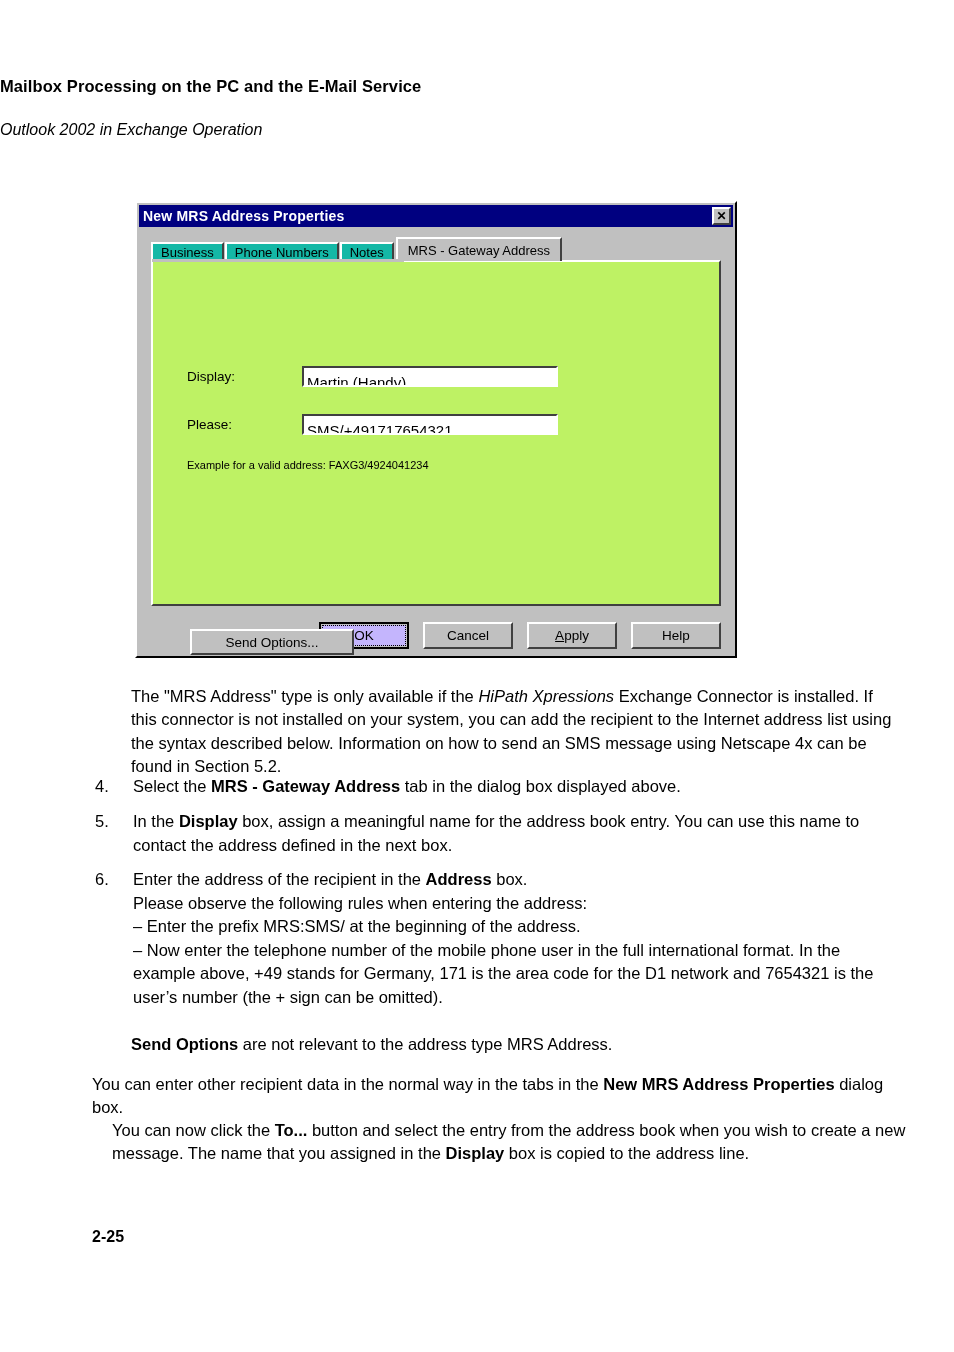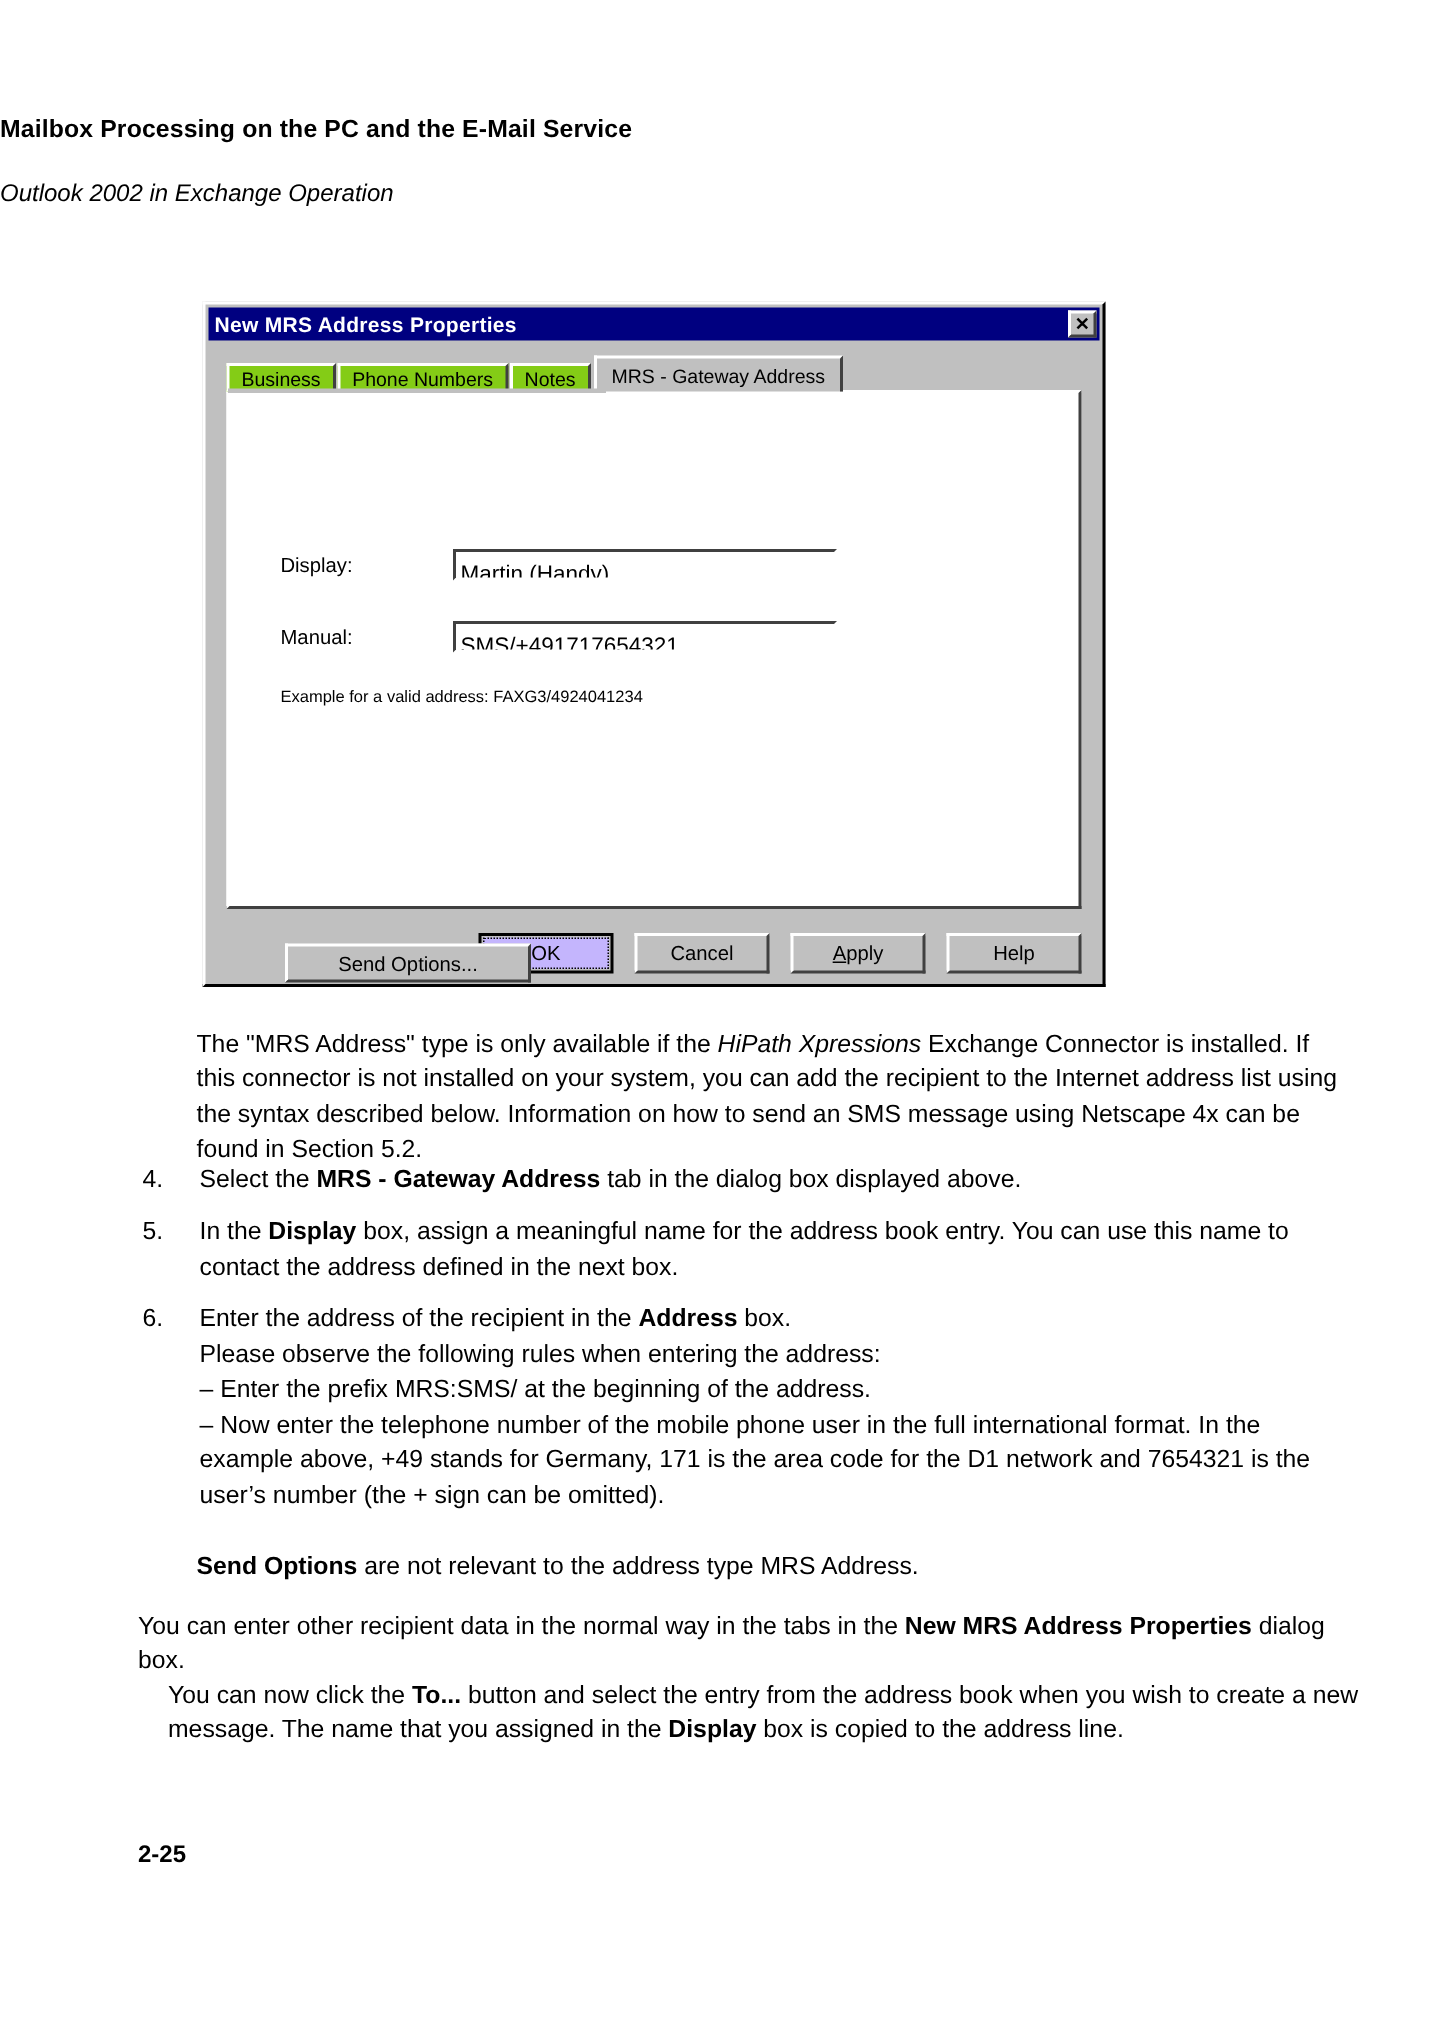--- a/index.html
+++ b/index.html
@@ -96,21 +96,21 @@
     left: 14px;
     top: 36px;
     height: 22px;
     display: flex;
     align-items: flex-end;
     z-index: 3;
   }
   .tab {
     height: 19px;
     padding: 0 8px;
-    background: #84cc16;
+    background: #14b8a6;
     border-top: 2px solid #ffffff;
     border-left: 2px solid #ffffff;
     border-right: 2px solid #404040;
     border-bottom: none;
     box-sizing: border-box;
     display: flex;
     align-items: center;
     font-size: 13px;
     white-space: nowrap;
     cursor: default;
@@ -123,21 +123,21 @@
     z-index: 4;
     padding: 0 10px;
     margin-left: 1px;
   }
   #tab-panel {
     position: absolute;
     left: 14px;
     top: 57px;
     width: 570px;
     height: 346px;
-    background: #ffffff;
+    background: #bef264;
     border-top: 2px solid #ffffff;
     border-left: 2px solid #ffffff;
     border-right: 2px solid #404040;
     border-bottom: 2px solid #404040;
     box-sizing: border-box;
     z-index: 1;
   }
   #tab-panel-mask {
     position: absolute;
     left: 15px;
@@ -358,21 +358,21 @@
   </div>
 
   <div id="tab-panel">
 
     <div class="field-row" id="row-display">
       <span class="field-label">Display:</span>
       <input class="field-input" type="text" value="Martin (Handy)" style="">
     </div>
 
     <div class="field-row" id="row-address">
-      <span class="field-label">Manual:</span>
+      <span class="field-label">Please:</span>
       <input class="field-input" type="text" value="SMS/+491717654321" style="">
     </div>
 
     <div id="example-text">Example for a valid address: FAXG3/4924041234</div>
 
     <div id="send-options-button">Send Options...</div>
   </div>
   <div id="tab-panel-mask"></div>
 
   <div id="dialog-buttons">

